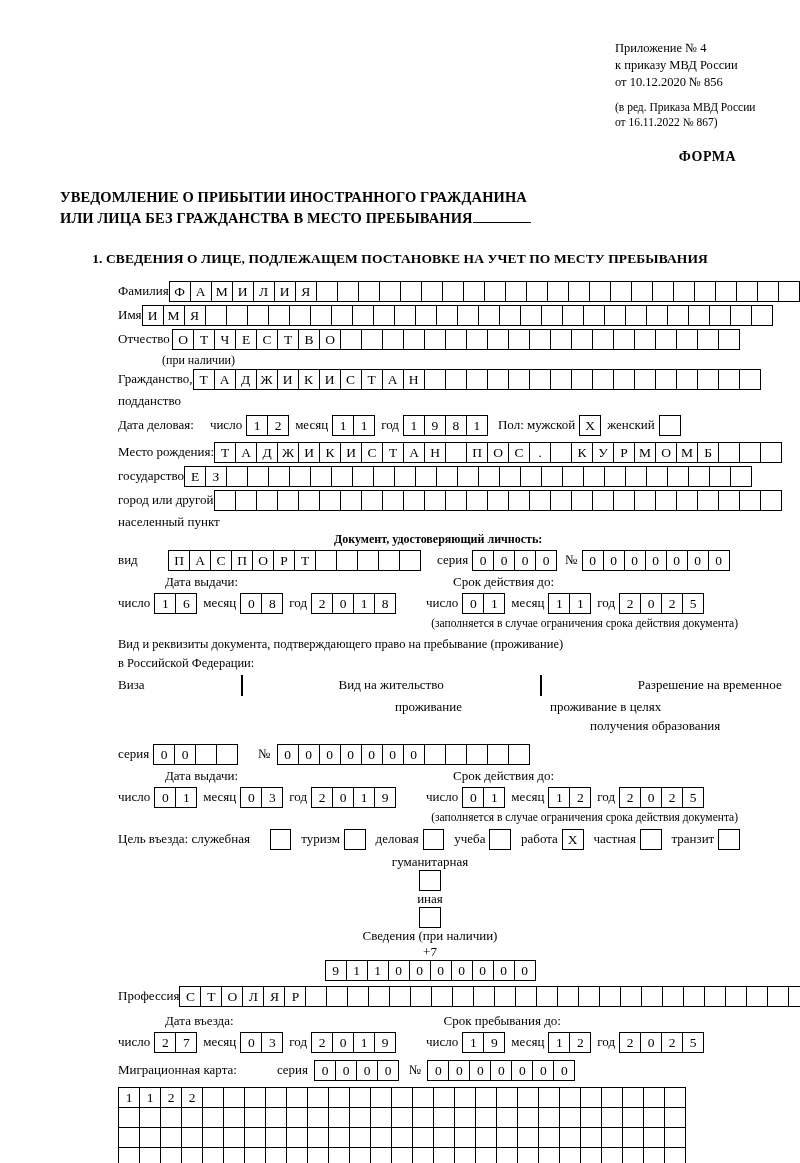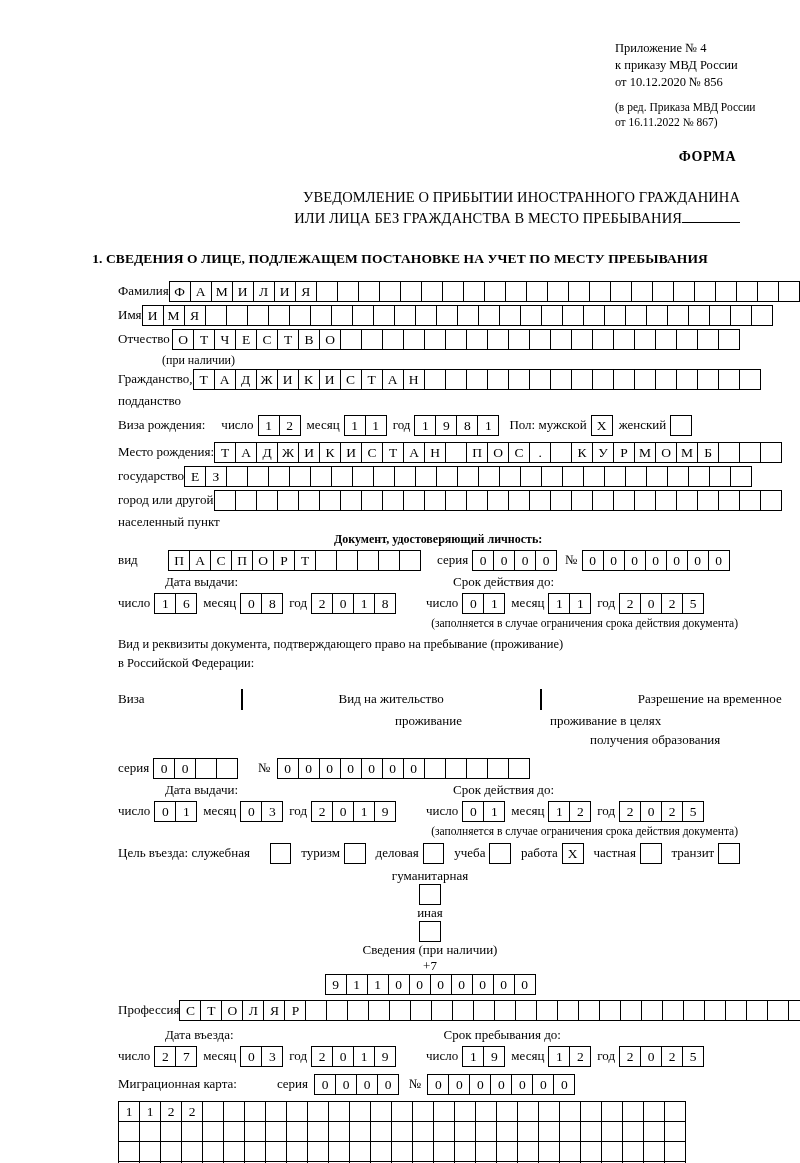--- a/index.html
+++ b/index.html
@@ -40,22 +40,22 @@
   .forma {
     text-align: right;
     font-weight: bold;
     font-size: 14px;
     letter-spacing: 0.5px;
     margin-top: 18px;
     margin-right: 4px;
   }
 
   .title {
-    text-align: right;
-    font-weight: normal;
+    text-align: left;
+    font-weight: bold;
     font-size: 14.5px;
     line-height: 1.45;
     margin-top: 22px;
     letter-spacing: 0.1px;
   }
   .title .u {
     display: inline-block;
     width: 58px;
     border-bottom: 1px solid #000;
   }
@@ -300,21 +300,21 @@
         <span class="bx"></span>
         <span class="bx"></span>
         <span class="bx"></span>
       </span>
   </div>
   <div class="row" style="margin-left:58px;margin-bottom:6px;">
     <span class="lbl">подданство</span>
   </div>
 
   <div class="row" style="margin-left:58px;margin-bottom:6px;">
-    <span class="lbl">Виза рождения:</span>
+    <span class="lbl">Дата деловая:</span>
     <span class="gap sp16"></span>
     <span class="lbl">число</span>
     <span class="gap sp4"></span>
     <span class="boxes" id="birth-day">
         <span class="bx first">1</span>
         <span class="bx">2</span>
       </span>
     <span class="gap sp6"></span>
     <span class="lbl">месяц</span>
     <span class="gap sp4"></span>
@@ -534,21 +534,21 @@
         <span class="bx">0</span>
         <span class="bx">2</span>
         <span class="bx">5</span>
       </span>
   </div>
   <div class="subnote">(заполняется в случае ограничения срока действия документа)</div>
 
   <div class="para" style="margin-left:58px;">Вид и реквизиты документа, подтверждающего право на пребывание (проживание)</div>
   <div class="para" style="margin-left:58px;margin-top:4px;">в Российской Федерации:</div>
 
-  <div class="row" style="margin-left:58px;margin-top:18px;gap:48px;">
+  <div class="row" style="margin-left:58px;margin-top:4px;gap:48px;">
     <span class="lbl">Виза</span>
     <span class="gap sp4"></span>
     <span class="bxs"></span>
     <span class="gap sp20"></span>
     <span class="lbl">Вид на жительство</span>
     <span class="gap sp8"></span>
     <span class="bxs"></span>
     <span class="gap sp20"></span>
     <span class="lbl">Разрешение на временное</span>
     <span class="gap sp8"></span>

